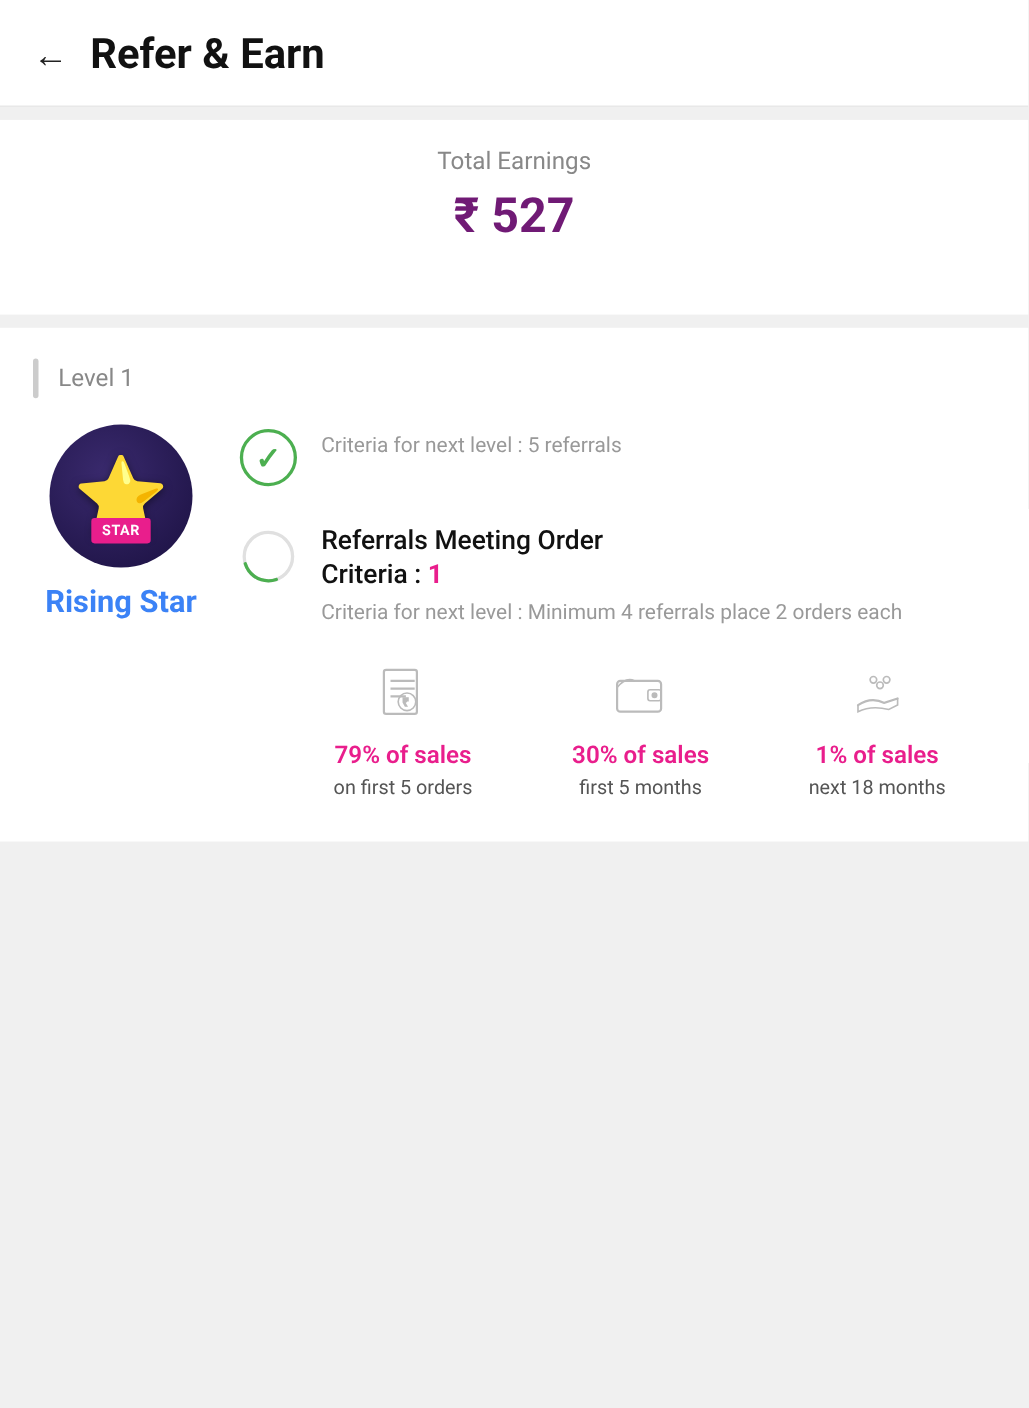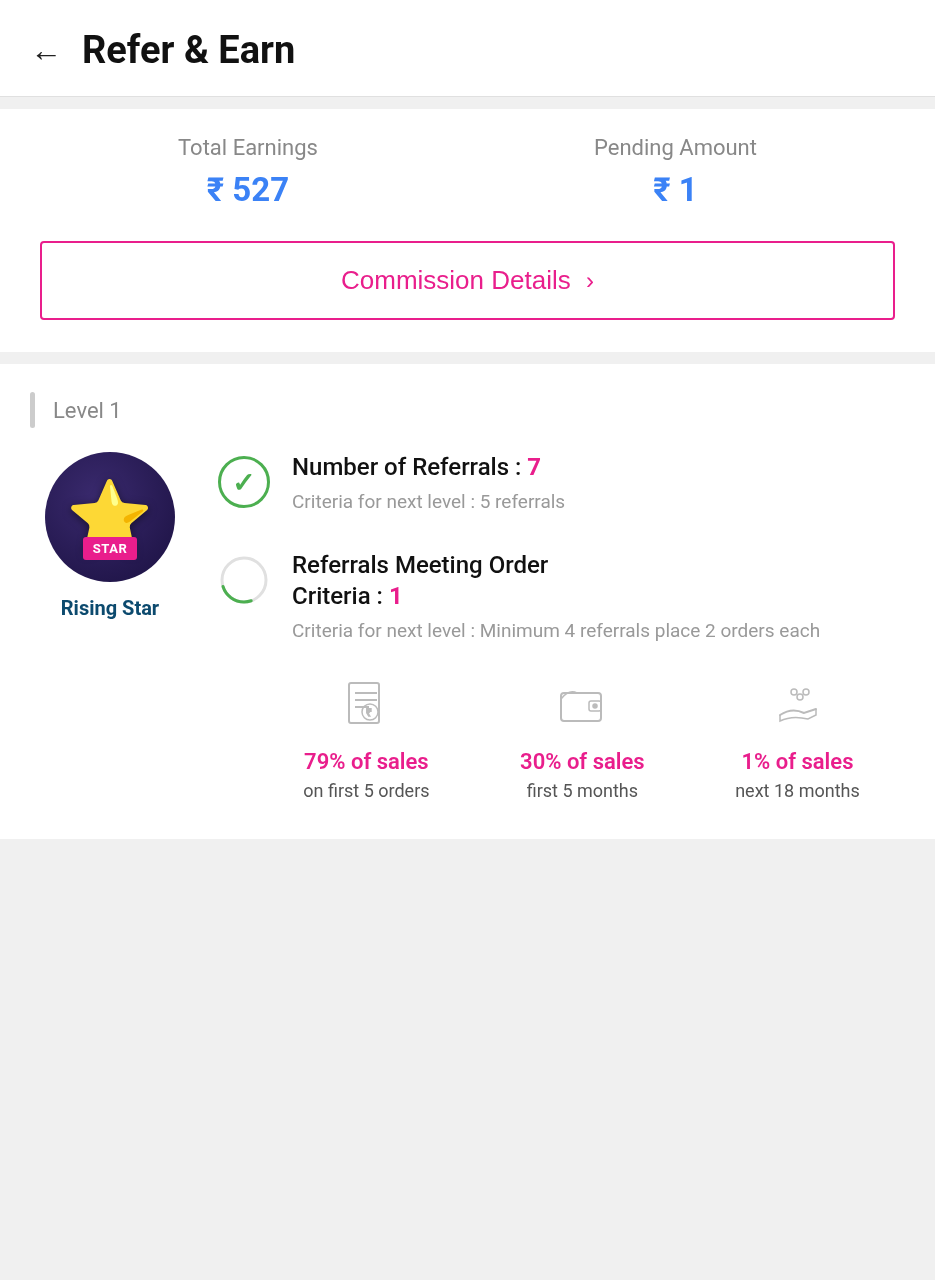--- a/index.html
+++ b/index.html
@@ -46,23 +46,23 @@
     }
     .earnings-col {
       text-align: center;
     }
     .earnings-label {
       font-size: 22px;
       color: #888;
       margin-bottom: 10px;
     }
     .earnings-value {
-      font-size: 33px;
-      font-weight: 700;
-      color: #3b82f6;
+      font-size: 44px;
+      font-weight: 700;
+      color: #701a75;
     }
     .commission-btn {
       display: block;
       width: 100%;
       border: 2px solid #e91e8c;
       background: #fff;
       color: #e91e8c;
       font-size: 26px;
       font-weight: 500;
       padding: 22px 20px;
@@ -132,23 +132,23 @@
       bottom: 22px;
       background: #e91e8c;
       color: #fff;
       font-size: 13px;
       font-weight: 700;
       padding: 4px 10px;
       border-radius: 3px;
       letter-spacing: 0.5px;
     }
     .badge-name {
-      font-size: 20px;
-      font-weight: 700;
-      color: #0c4a6e;
+      font-size: 28px;
+      font-weight: 700;
+      color: #3b82f6;
     }
 
     
     .criteria-col {
       flex: 1;
     }
     .criteria-item {
       display: flex;
       align-items: flex-start;
       gap: 22px;
@@ -249,29 +249,21 @@
   </div>
   <h1 class="header-title">Refer &amp; Earn</h1>
 </div>
 
 <div class="earnings-card">
   <div class="earnings-row">
     <div class="earnings-col">
       <div class="earnings-label">Total Earnings</div>
       <div class="earnings-value">₹ 527</div>
     </div>
-    <div class="earnings-col">
-      <div class="earnings-label">Pending Amount</div>
-      <div class="earnings-value">₹ 1</div>
-    </div>
   </div>
-  <button class="commission-btn">
-    <span>Commission Details</span>
-    <span class="chevron">›</span>
-  </button>
 </div>
 
 <div class="level-section">
   <div class="level-indicator">
     <div class="level-bar"></div>
     <span class="level-text">Level 1</span>
   </div>
 
   <div class="level-content">
 
@@ -283,23 +275,20 @@
       <span class="badge-name">Rising Star</span>
     </div>
 
     <div class="criteria-col">
 
       <div class="criteria-item">
         <div class="check-circle complete">
           <span class="check-mark">✓</span>
         </div>
         <div class="criteria-text-col">
-          <div class="criteria-title">
-            <span>Number of Referrals : </span><span class="criteria-value">7</span>
-          </div>
           <div class="criteria-sub">Criteria for next level : 5 referrals</div>
         </div>
       </div>
 
       <div class="criteria-item">
         <div class="partial-circle">
           <svg class="partial-svg" viewBox="0 0 52 52">
             <circle cx="26" cy="26" r="22" fill="none" stroke="#e0e0e0" stroke-width="3"></circle>
             <circle cx="26" cy="26" r="22" fill="none" stroke="#4caf50" stroke-width="3" stroke-dasharray="35 103" stroke-dashoffset="-27" stroke-linecap="round"></circle>
           </svg>

